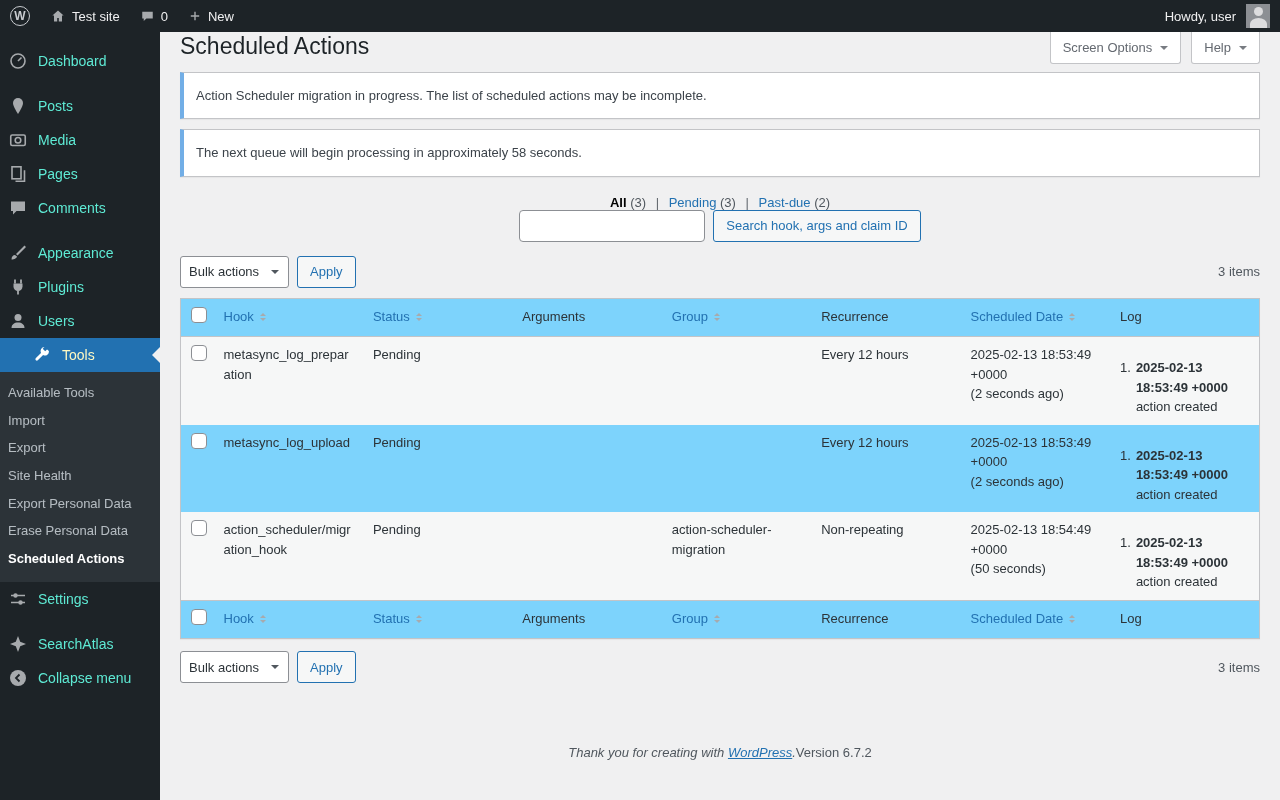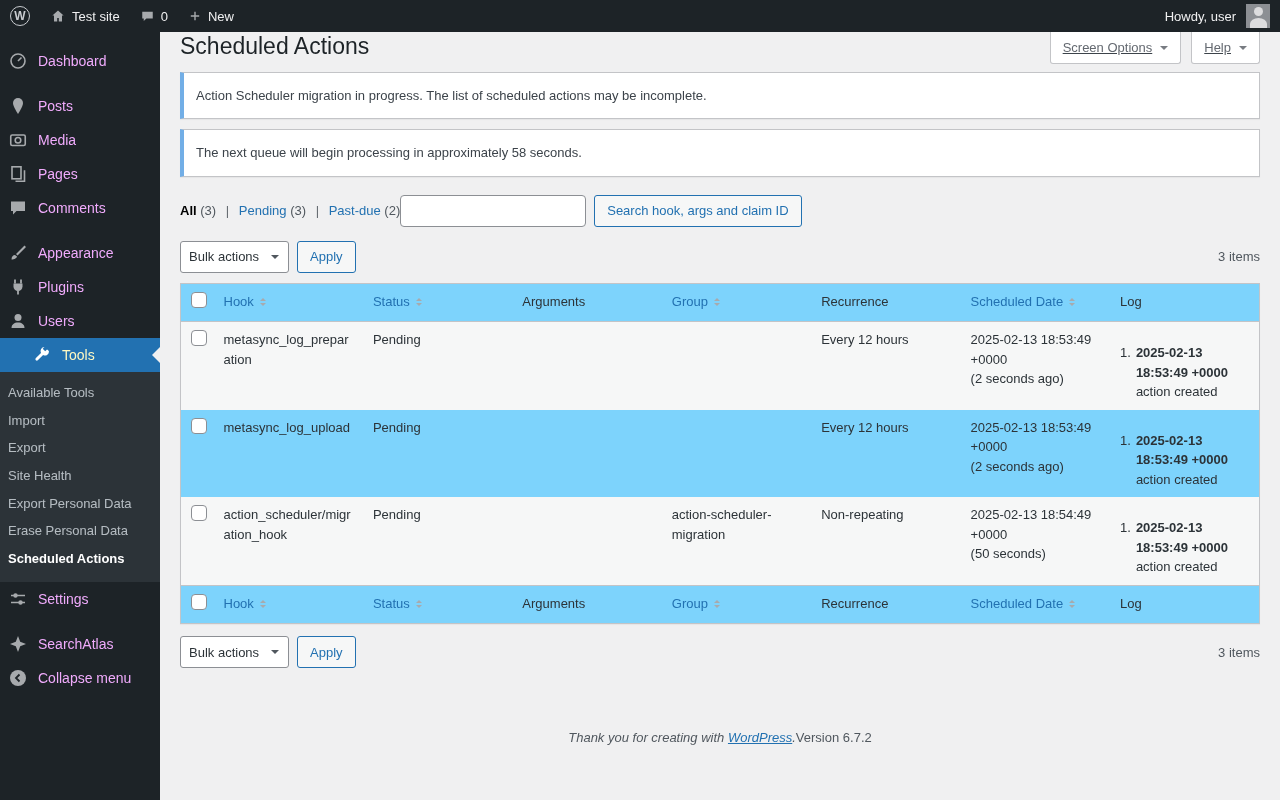--- a/index.html
+++ b/index.html
@@ -25,51 +25,51 @@
     overflow: hidden; margin-left: 4px; }
   .avatar::before { content: ""; position: absolute; top: 3px; left: 7.5px;
     width: 9px; height: 9px; border-radius: 50%; background: #dcdcde; }
   .avatar::after { content: ""; position: absolute; top: 14px; left: 3.5px;
     width: 17px; height: 12px; border-radius: 50% 50% 0 0; background: #dcdcde; }
 
   
   .sidebar { position: fixed; top: 32px; left: 0; width: 160px; height: 768px;
     background: #1d2327; padding-top: 12px; overflow: hidden; }
   .menu-item { position: relative; display: flex; align-items: center; gap: 10px;
-    padding: 7px 8px; font-size: 14px; color: #f0abfc; cursor: pointer; }
+    padding: 7px 8px; font-size: 14px; color: #5eead4; cursor: pointer; }
   .menu-item svg { fill: #a7aaad; flex: 0 0 20px; }
   .menu-item.active { background: #2271b1; color: #fef9c3; padding-left: 32px; }
   .menu-item.active svg { fill: #fff; }
   .menu-item.active::after { content: ""; position: absolute; right: 0; top: 50%;
     margin-top: -8px; border: 8px solid transparent; border-right-color: #f0f0f1; }
   .menu-sep { height: 11px; }
   .submenu { background: #2c3338; padding: 7px 0 10px; }
   .submenu-item { display: block; padding: 7px 8px; font-size: 13px;
     color: rgba(240,246,252,.7); line-height: 1.05; cursor: pointer; }
   .submenu-item.current { color: #fff; font-weight: 700; }
 
   
   .content { position: relative; margin-left: 160px; margin-top: 32px;
     padding: 0 20px; min-height: 768px; }
-  .screen-meta { position: absolute; top: 0; right: 20px; display: flex; gap: 10px; text-decoration: underline; }
+  .screen-meta { position: absolute; top: 0; right: 20px; display: flex; gap: 10px; }
   .meta-btn { display: flex; align-items: center; gap: 8px; background: #fff;
     border: 1px solid #c3c4c7; border-top: none; border-radius: 0 0 3px 3px;
     padding: 8px 12px; font-size: 13px; color: #646970; cursor: pointer; }
   .caret-down { width: 0; height: 0; border: 4px solid transparent;
     border-top-color: #787c82; margin-top: 4px; }
 
   h1.page-title { font-size: 23px; font-weight: 400; color: #1d2327;
     margin: 20px 0 0; line-height: 1.3; }
 
   .notice { background: #fff; border: 1px solid #c3c4c7; border-left: 4px solid #72aee6;
     box-shadow: 0 1px 1px rgba(0,0,0,.04); margin-top: 10px; padding: 1px 12px; }
   .notice p { margin: 12px 0; font-size: 13px; line-height: 1.5; color: #3c434a; }
 
   .filter-row { display: flex; justify-content: flex-start; align-items: center;
-    margin-top: 18px; }
+    margin-top: 18px; flex-direction: column; }
   .subsubsub { font-size: 13px; color: #646970; }
   .subsubsub a { color: #2271b1; }
   .subsubsub a.current-filter { color: #000; font-weight: 700; }
   .subsubsub .count { color: #50575e; font-weight: 400; }
   .subsubsub .sep { margin: 0 6px; color: #646970; }
   .search-box { display: flex; align-items: center; gap: 8px; }
   .search-input { width: 186px; height: 32px; border: 1px solid #8c8f94;
     border-radius: 4px; background: #fff; padding: 0 8px; font-size: 14px;
     font-family: inherit; color: #2c3338; }
   .button { height: 32px; padding: 0 12px; background: #f6f7f7;

